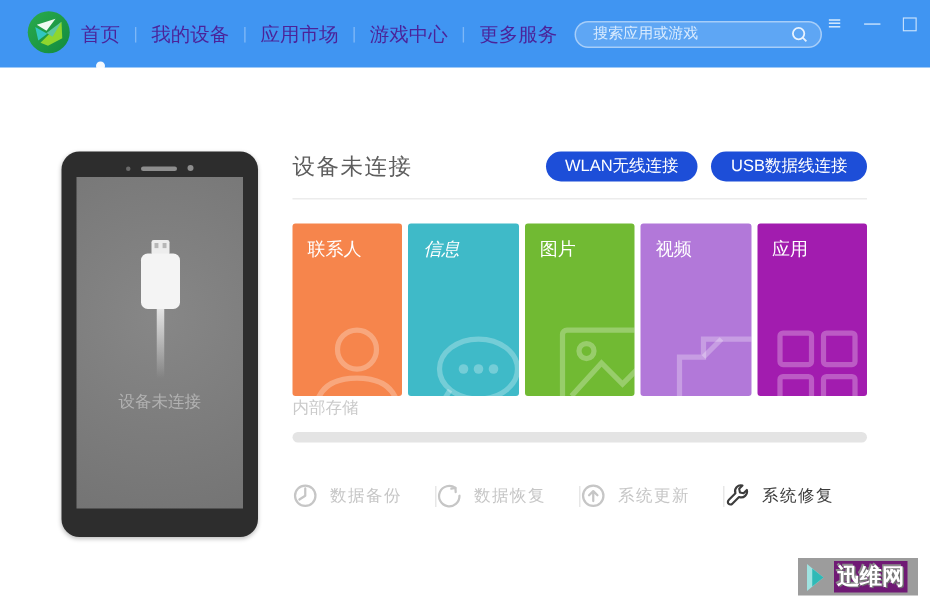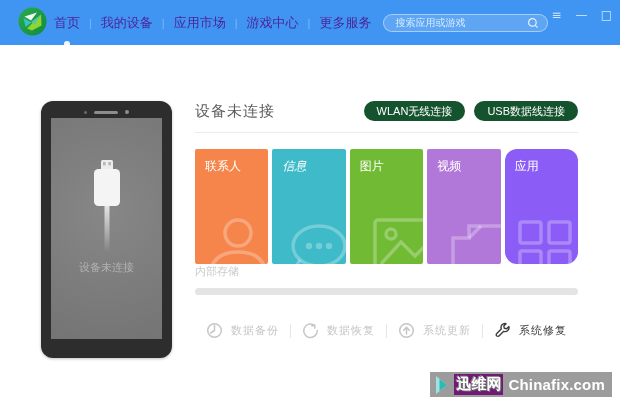--- a/index.html
+++ b/index.html
@@ -63,21 +63,21 @@
   }
   .usb { margin-top:42px; }
   .screen-label { font-size:11px; color:#b2b2b2; margin-top:2px; }
   
   .content { flex:1; padding:56px 42px 0 0; }
   .content-head { display:flex; align-items:center; }
   .page-title { font-size:15px; font-weight:normal; color:#5d5d5d; letter-spacing:1px; }
   .connect-btns { margin-left:auto; display:flex; gap:9px; }
   .connect-btn {
     height:20px; padding:0 13px; border:none; border-radius:10px;
-    background:#14532d; color:#ffffff; font-size:11px; cursor:pointer;
+    background:#1d4ed8; color:#ffffff; font-size:11px; cursor:pointer;
     font-family:inherit; line-height:20px;
   }
   .head-rule { border:none; border-top:1px solid #ececec; margin-top:11px; }
   
   .tiles { display:flex; gap:4px; margin-top:16px; height:115px; }
   .tile {
     flex:1; border-radius:2px; position:relative; overflow:hidden; cursor:pointer;
   }
   .tile-label {
     position:absolute; top:9px; left:10px; color:#ffffff; font-size:12px;
@@ -90,21 +90,21 @@
   .icon-apps { right:4px; bottom:-14px; }
   
   .storage { display:flex; gap:11px; margin-top:0; }
   .storage-col { flex:1; }
   .storage-label { font-size:11px; color:#cacaca; }
   .storage-bar {
     margin-top:9px; height:7px; border-radius:4px; background:#e4e4e4; position:relative;
   }
   
   .actions { display:flex; align-items:center; margin-top:27px; }
-  .action-cell { flex:1; display:flex; justify-content:center; }
+  .action-cell { flex:1; display:flex; }
   .action-item { display:flex; align-items:center; gap:8px; cursor:pointer; }
   .action-item .a-label { font-size:11px; letter-spacing:1px; }
   .action-item.disabled { color:#c6c6c6; }
   .action-item.disabled .a-label { color:#c6c6c6; }
   .action-item.enabled { color:#3c3c3c; }
   .action-item.enabled .a-label { color:#3c3c3c; }
   .action-sep { width:1px; height:14px; background:#e7e7e7; }
   
   .watermark {
     position:absolute; right:8px; bottom:3px; height:25px;
@@ -240,21 +240,21 @@
       </div>
       <div class="tile" style="background-color: rgb(178, 120, 217);">
         <span class="tile-label">视频</span>
         <svg class="tile-icon icon-videos" width="62" height="56" viewBox="0 0 62 56">
           <g fill="none" stroke="rgba(255,255,255,.28)" stroke-width="3.5">
             <path d="M4 18 L20 18 L20 6 L58 6 L58 52 L4 52 Z"></path>
             <path d="M20 18 L32 6"></path>
           </g>
         </svg>
       </div>
-      <div class="tile" style="background-color: #8b5cf6; border-radius: 12px;">
+      <div class="tile" style="background-color: #a21caf;">
         <span class="tile-label">应用</span>
         <svg class="tile-icon icon-apps" width="58" height="60" viewBox="0 0 58 60">
           <g fill="none" stroke="rgba(255,255,255,.28)" stroke-width="3.5">
             <rect x="4" y="4" width="21" height="21" rx="2"></rect>
             <rect x="33" y="4" width="21" height="21" rx="2"></rect>
             <rect x="4" y="33" width="21" height="21" rx="2"></rect>
             <rect x="33" y="33" width="21" height="21" rx="2"></rect>
           </g>
         </svg>
       </div>
@@ -316,14 +316,13 @@
 
   </section>
 </div>
 
 <div class="watermark">
   <svg width="13" height="18" viewBox="0 0 13 18">
     <polygon points="0,0 11,9 0,18" fill="#9fe3e1"></polygon>
     <polygon points="3.5,3 11,9 3.5,15" fill="#2fb9b6"></polygon>
   </svg>
   <span class="wm-site">迅维网</span>
-  <span class="wm-domain">Chinafix.com</span>
 </div>
 
 </body></html>

